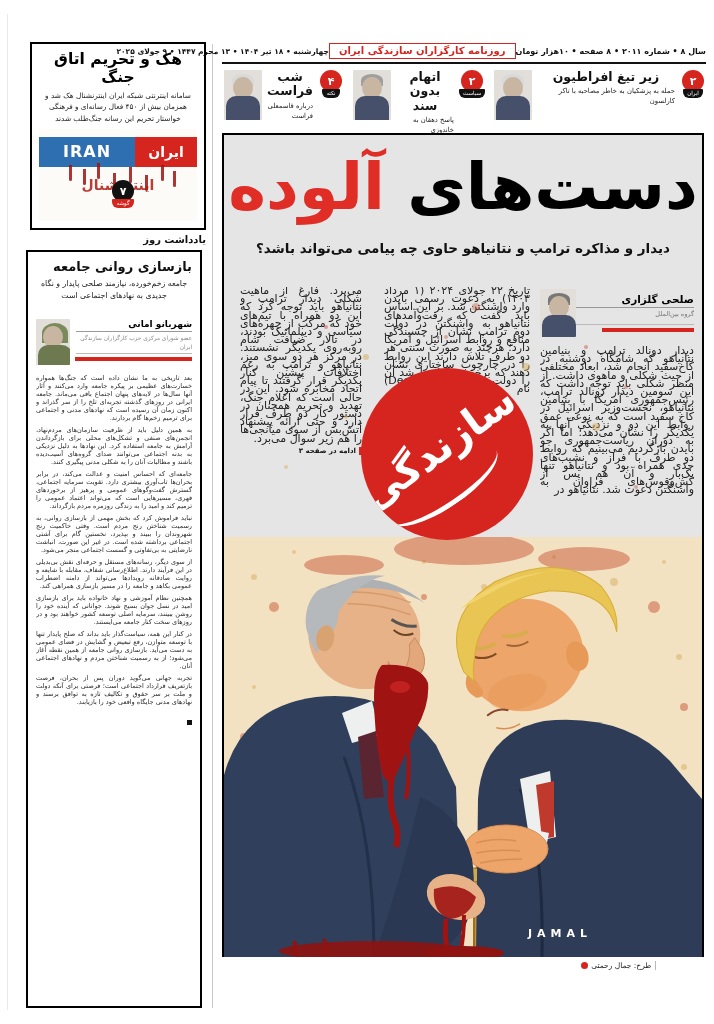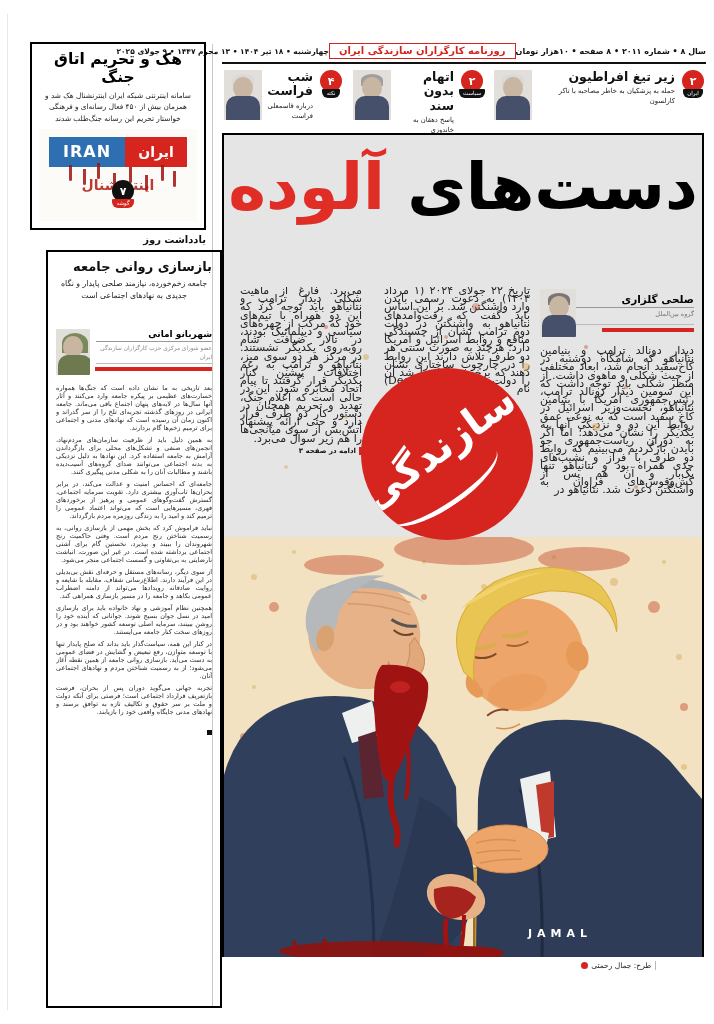--- a/index.html
+++ b/index.html
@@ -25,21 +25,21 @@
   .teaser { display:flex; gap:5px; align-items:flex-start; padding-top:4px; }
   .t1 { flex:0 0 212px; } .t2 { flex:0 0 132px; } .t3 { flex:0 0 120px; }
   .badge { width:26px; flex:0 0 26px; display:flex; flex-direction:column; align-items:center; }
   .badge .num { width:22px; height:22px; border-radius:50%; background:#d6251f; color:#fff;
                 font-size:11px; font-weight:bold; display:flex; align-items:center; justify-content:center; }
   .badge .lbl { margin-top:-3px; background:#111; color:#fff; font-size:5.5px; padding:1px 4px 2px;
                 border-radius:1px 1px 6px 6px; }
   .badge7 .num { background:#111; }
   .badge7 .lbl { background:#d6251f; }
   .t-text { flex:1; min-width:0; }
-  .t-title { font-size:12.5px; font-weight:bold; color:#111; line-height:1.15; }
+  .t-title { font-size:12.5px; font-weight:bold; color:#111; line-height:1.15;text-align:center; }
   .t-sub { font-size:6.8px; color:#222; margin-top:3px; line-height:1.45; }
   .photo { width:38px; height:50px; flex:0 0 38px; background:#e2dfda; position:relative; overflow:hidden; border-radius:1px; }
   .photo .head { position:absolute; left:9px; top:7px; width:20px; height:22px; border-radius:50%; background:#c9b6a2; }
   .photo .hair { position:absolute; left:8px; top:4px; width:22px; height:12px; border-radius:50% 50% 0 0; background:#9f9f9f; }
   .photo .body { position:absolute; left:2px; top:26px; width:34px; height:24px; border-radius:10px 10px 0 0; background:#47506b; }
   .photo.scarf .hair { background:#7a8a5a; height:20px; width:26px; left:6px; }
   .photo.blond .hair { background:#d9d9d9; }
 
   
   #main-box { position:absolute; left:222px; top:133px; width:482px; height:824px;
@@ -85,35 +85,35 @@
 
   
   #hack-box { position:absolute; left:30px; top:42px; width:176px; height:188px;
               border:2px solid #000; padding:6px 7px; }
   #hack-box .h-title { font-size:15.5px; font-weight:bold; text-align:center; }
   #hack-box .h-sub { font-size:7.3px; text-align:center; line-height:1.55; margin-top:4px; color:#222; }
   #iran-logo { position:relative; margin-top:5px; height:92px; background:#fdfbf8; overflow:visible; }
   #iran-logo .boxes { display:flex; justify-content:center; gap:0; padding-top:8px; }
   .box-fa { width:62px; height:30px; background:#d6251f; color:#fff; font-weight:bold; font-size:14px;
             display:flex; align-items:center; justify-content:center; }
-  .box-en { width:76px; height:30px; background:#2e6fb1; color:#fff; font-weight:bold; font-size:16px;
+  .box-en { width:96px; height:30px; background:#2e6fb1; color:#fff; font-weight:bold; font-size:16px;
             display:flex; align-items:center; justify-content:center; direction:ltr; letter-spacing:1px; }
   .intl { text-align:center; margin-top:10px; font-size:14px; font-weight:bold; color:#b01a14;
           letter-spacing:4px; opacity:.85; }
   .drips { position:absolute; left:30px; top:36px; width:3px; height:16px; background:#a01313; border-radius:0 0 3px 3px;
            box-shadow:14px 4px 0 #a01313, 28px -2px 0 #a01313, 44px 8px 0 #a01313, 60px 2px 0 #a01313,
                       76px 10px 0 #a01313, 92px 0 0 #a01313, 104px 6px 0 #a01313; opacity:.85; }
   #hack-box .badge { position:absolute; left:78px; top:136px; z-index:4; }
   #note-label { position:absolute; left:30px; top:234px; width:176px; text-align:right;
                 font-size:10px; font-weight:bold; color:#111; }
-  #note-box { position:absolute; left:46px; top:250px; width:176px; height:758px;
+  #note-box { position:absolute; left:26px; top:250px; width:176px; height:758px;
               border:2px solid #000; padding:7px 8px; overflow:hidden; }
   #note-box .n-title { font-size:13px; font-weight:bold; text-align:right; color:#111; }
   #note-box .n-sub { font-size:7.8px; text-align:center; line-height:1.6; margin-top:4px; color:#222; }
-  .author { position:relative; height:54px; margin-top:22px; }
+  .author { position:relative; height:54px; margin-top:12px; }
   .author .aphoto { position:absolute; left:0; top:4px; }
   .author .name { font-size:9px; font-weight:bold; text-align:right; padding-top:4px;
                   border-bottom:.5px solid #999; padding-bottom:2px; margin-right:0; margin-left:40px; }
   .author .role { font-size:5.8px; color:#888; text-align:right; padding-top:2px; line-height:1.5;
                   border-bottom:.5px solid #bbb; padding-bottom:2px; margin-left:40px; }
   .author .redbar { width:75%; }
   #note-body { margin-top:5px; height:630px; overflow:hidden; }
   #note-body p { font-size:6.5px; line-height:8px; text-align:justify; color:#2a2a2a; margin-bottom:4px; }
   .endmark { display:inline-block; width:5px; height:5px; background:#111; }
 </style>
@@ -222,20 +222,21 @@
       <span class="endmark"></span>
     </div>
   </div>
 
   <div id="main-box">
     <div id="headline">
       <span>دست‌های</span>
       <span class="red">آلوده</span>
     </div>
     <div id="subhead">
+      <div>دیدار و مذاکره ترامپ و نتانیاهو حاوی چه پیامی می‌تواند باشد؟</div>
     </div>
 
     <div id="story-cols">
       <div id="col1" class="col">
         <div class="byline">
           <div class="photo bphoto" style="width:36px;height:48px;">
             <div class="hair" style="background:#777;"></div>
             <div class="head"></div>
             <div class="body"></div>
           </div>

